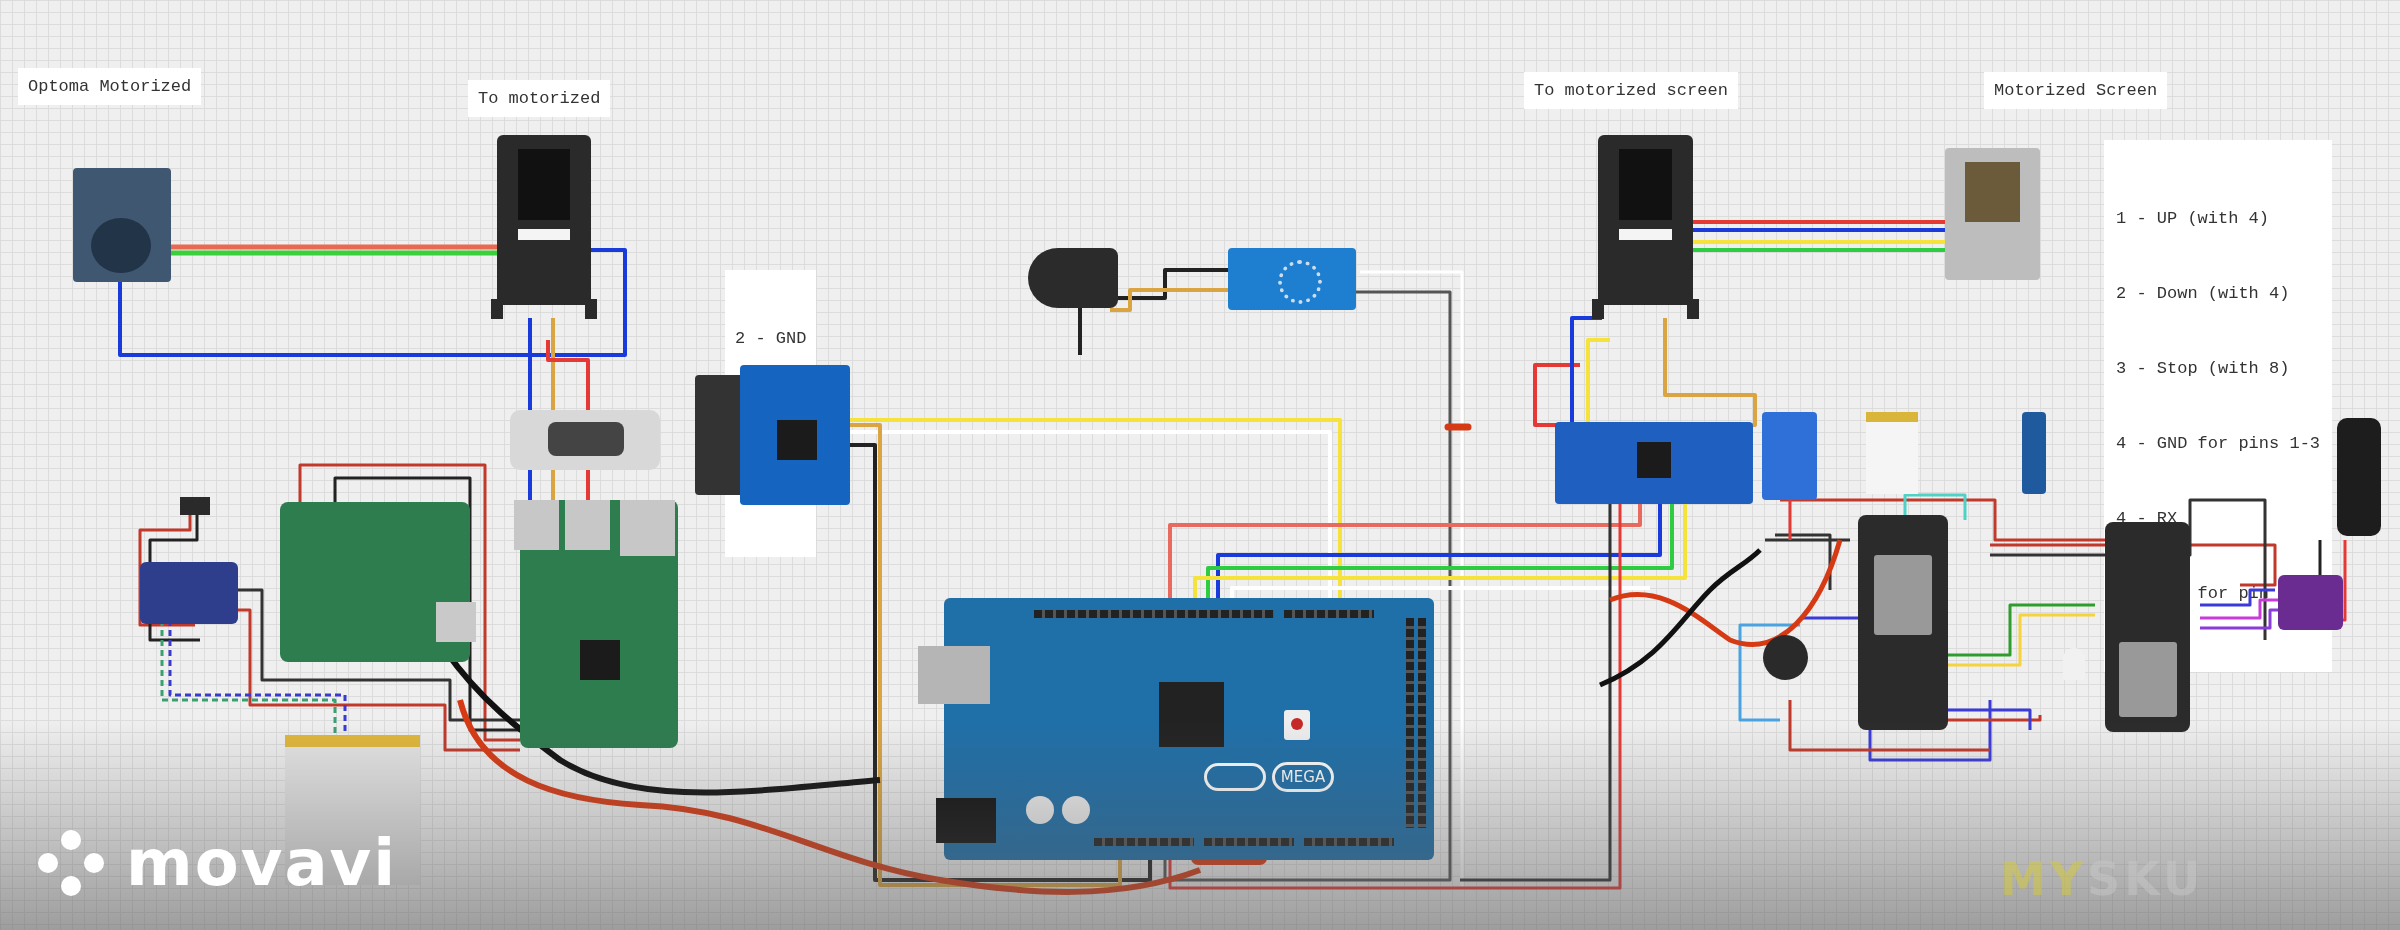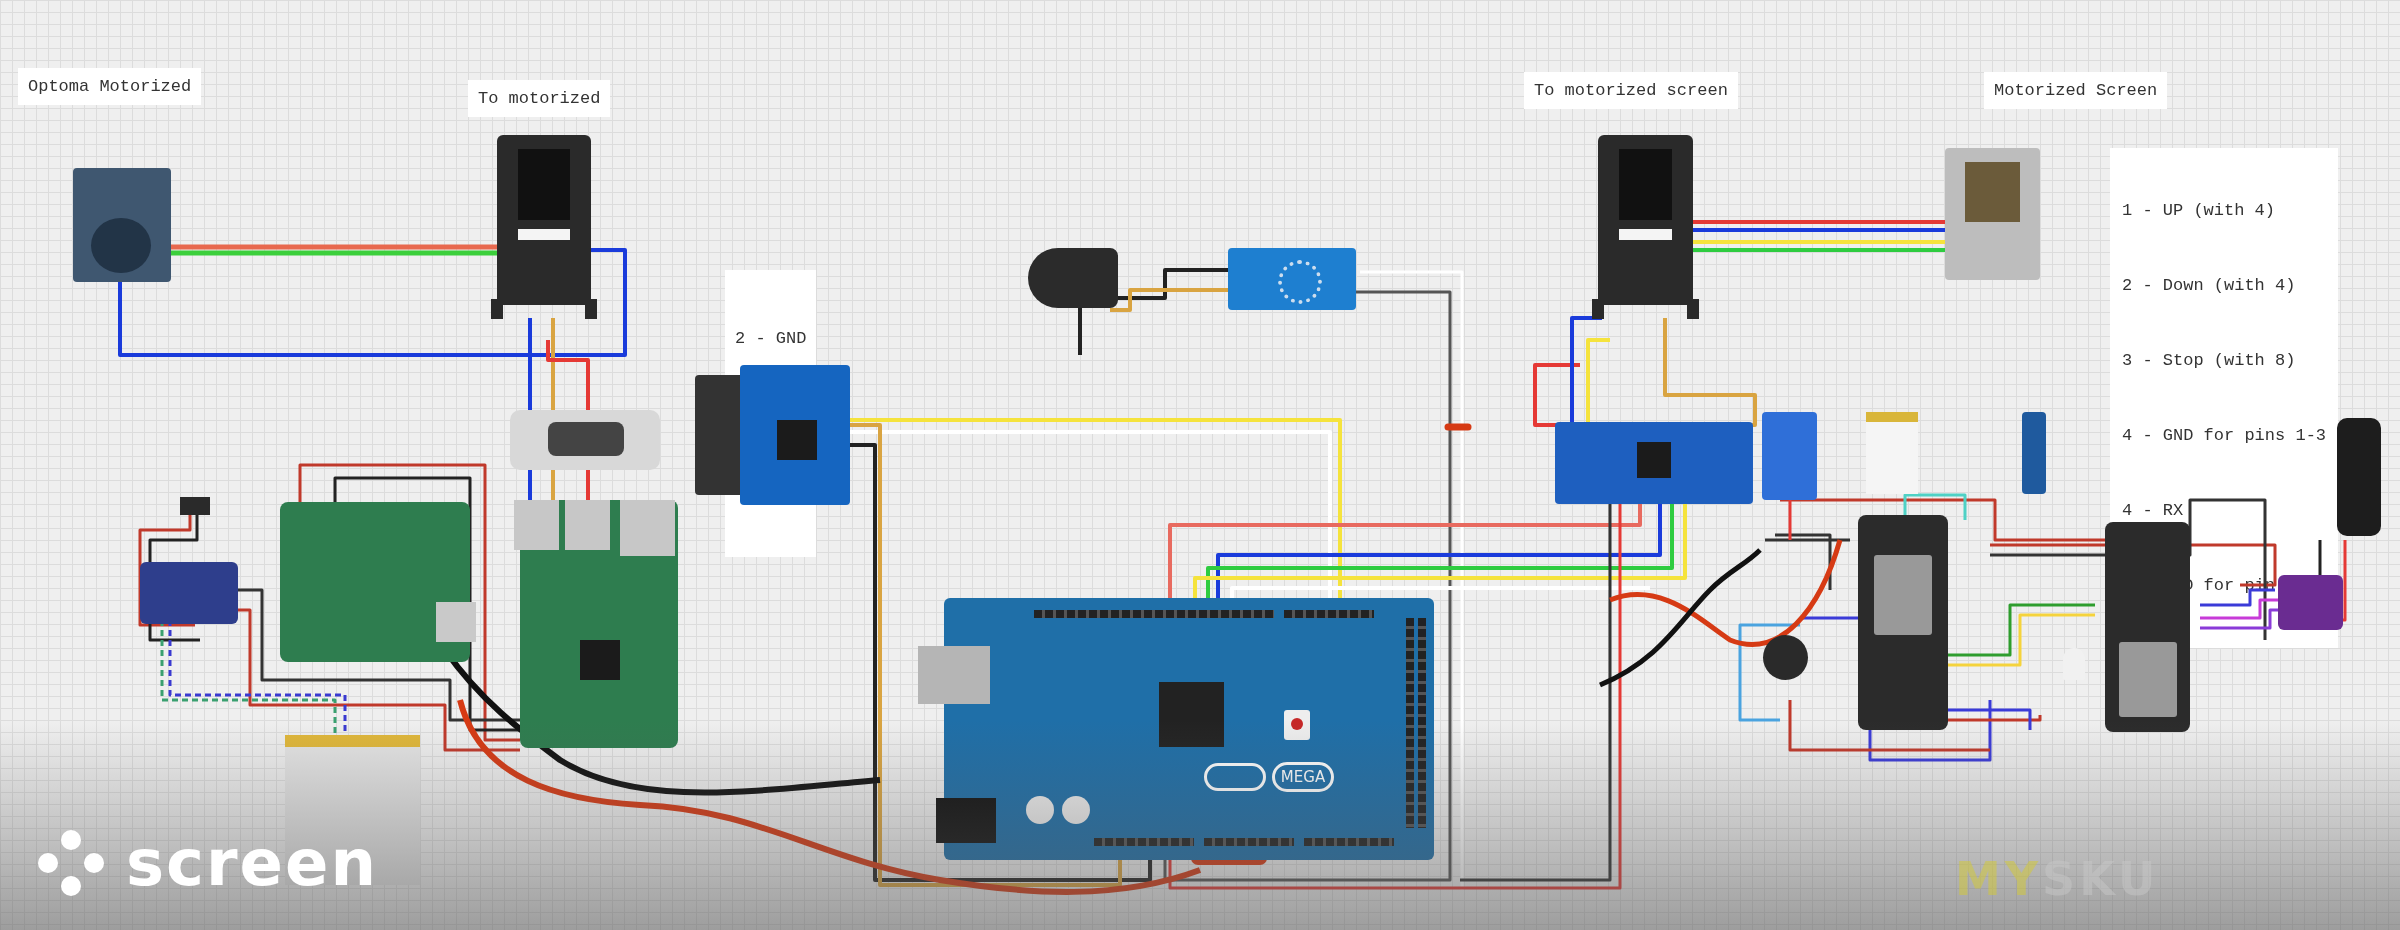--- a/index.html
+++ b/index.html
@@ -23,40 +23,40 @@
   .green-board{background:#2e7d4f;border-radius:8px;}
   .dark-board{background:#2b2b2b;border-radius:8px;}
   .purple-board{background:#6a2c91;border-radius:6px;}
   .chip{position:absolute;background:#1b1b1b;}
   .pin-row{position:absolute;height:8px;background:repeating-linear-gradient(90deg,#222 0 8px,#555 8px 11px);}
   .pin-col{position:absolute;width:8px;background:repeating-linear-gradient(#222 0 8px,#555 8px 11px);}
   #brand{position:absolute;left:38px;top:826px;display:flex;align-items:center;gap:22px;color:#fff;}
   #brand .dots{position:relative;width:66px;height:66px;}
   #brand .dots i{position:absolute;width:20px;height:20px;border-radius:50%;background:#fff;}
   #brand .word{font-family:"DejaVu Sans","Liberation Sans",sans-serif;font-weight:bold;font-size:64px;letter-spacing:2px;}
-  #wm{position:absolute;left:1955px;top:852px;font-family:"DejaVu Sans","Liberation Sans",sans-serif;font-weight:bold;font-size:46px;color:rgba(200,200,200,0.5);letter-spacing:4px;}
+  #wm{position:absolute;left:2000px;top:852px;font-family:"DejaVu Sans","Liberation Sans",sans-serif;font-weight:bold;font-size:46px;color:rgba(200,200,200,0.5);letter-spacing:4px;}
   #wm .y{color:rgba(210,200,60,0.55);}
 </style>
 </head>
 <body>
 
 <div id="canvas">
 
   <div class="label" style="left:18px;top:68px;">Optoma Motorized</div>
   <div class="label" style="left:468px;top:80px;">To motorized</div>
   <div class="label" style="left:1524px;top:72px;">To motorized screen</div>
   <div class="label" style="left:1984px;top:72px;">Motorized Screen</div>
 
   <div class="label" style="left:725px;top:270px;">
     <div>2 - GND</div>
     <div>3 - TX</div>
     <div>2 - RX</div>
   </div>
 
-  <div class="label" style="left:2104px;top:148px;padding:0 12px;margin-left:6px;">
+  <div class="label" style="left:2104px;top:140px;padding:16px 12px;">
     <div>1 - UP (with 4)</div>
     <div>2 - Down (with 4)</div>
     <div>3 - Stop (with 8)</div>
     <div>4 - GND for pins 1-3</div>
     <div>4 - RX</div>
     <div>6 - GND for pin 5</div>
   </div>
 
   <svg id="wires" width="2400" height="930">
     <g fill="none" stroke-width="4" stroke-linejoin="round">
@@ -241,16 +241,16 @@
 
 <div id="shade"></div>
 
 <div id="brand">
   <div class="dots">
     <i style="left:23px;top:0;"></i>
       <i style="left:0;top:23px;"></i>
       <i style="left:46px;top:23px;"></i>
       <i style="left:23px;top:46px;"></i>
   </div>
-  <div class="word">screen</div>
+  <div class="word">movavi</div>
 </div>
 
 <div id="wm"><span class="y">MY</span><span>SKU</span></div>
 
 </body></html>

